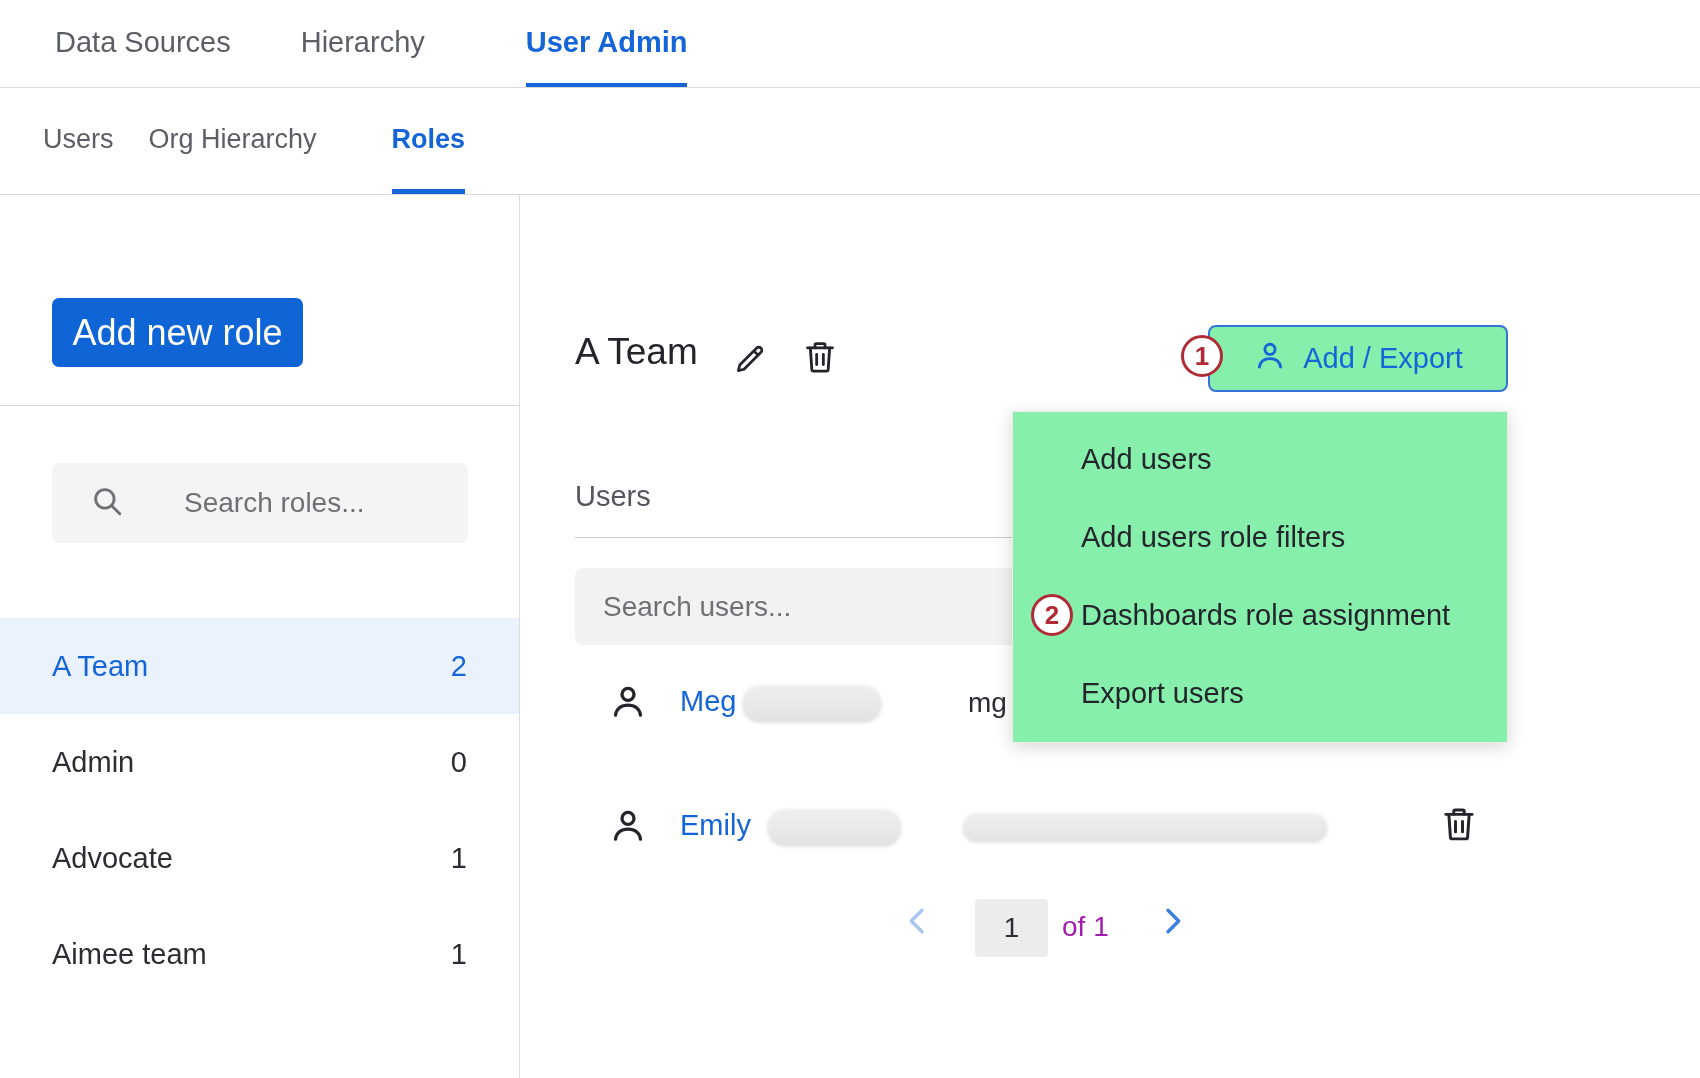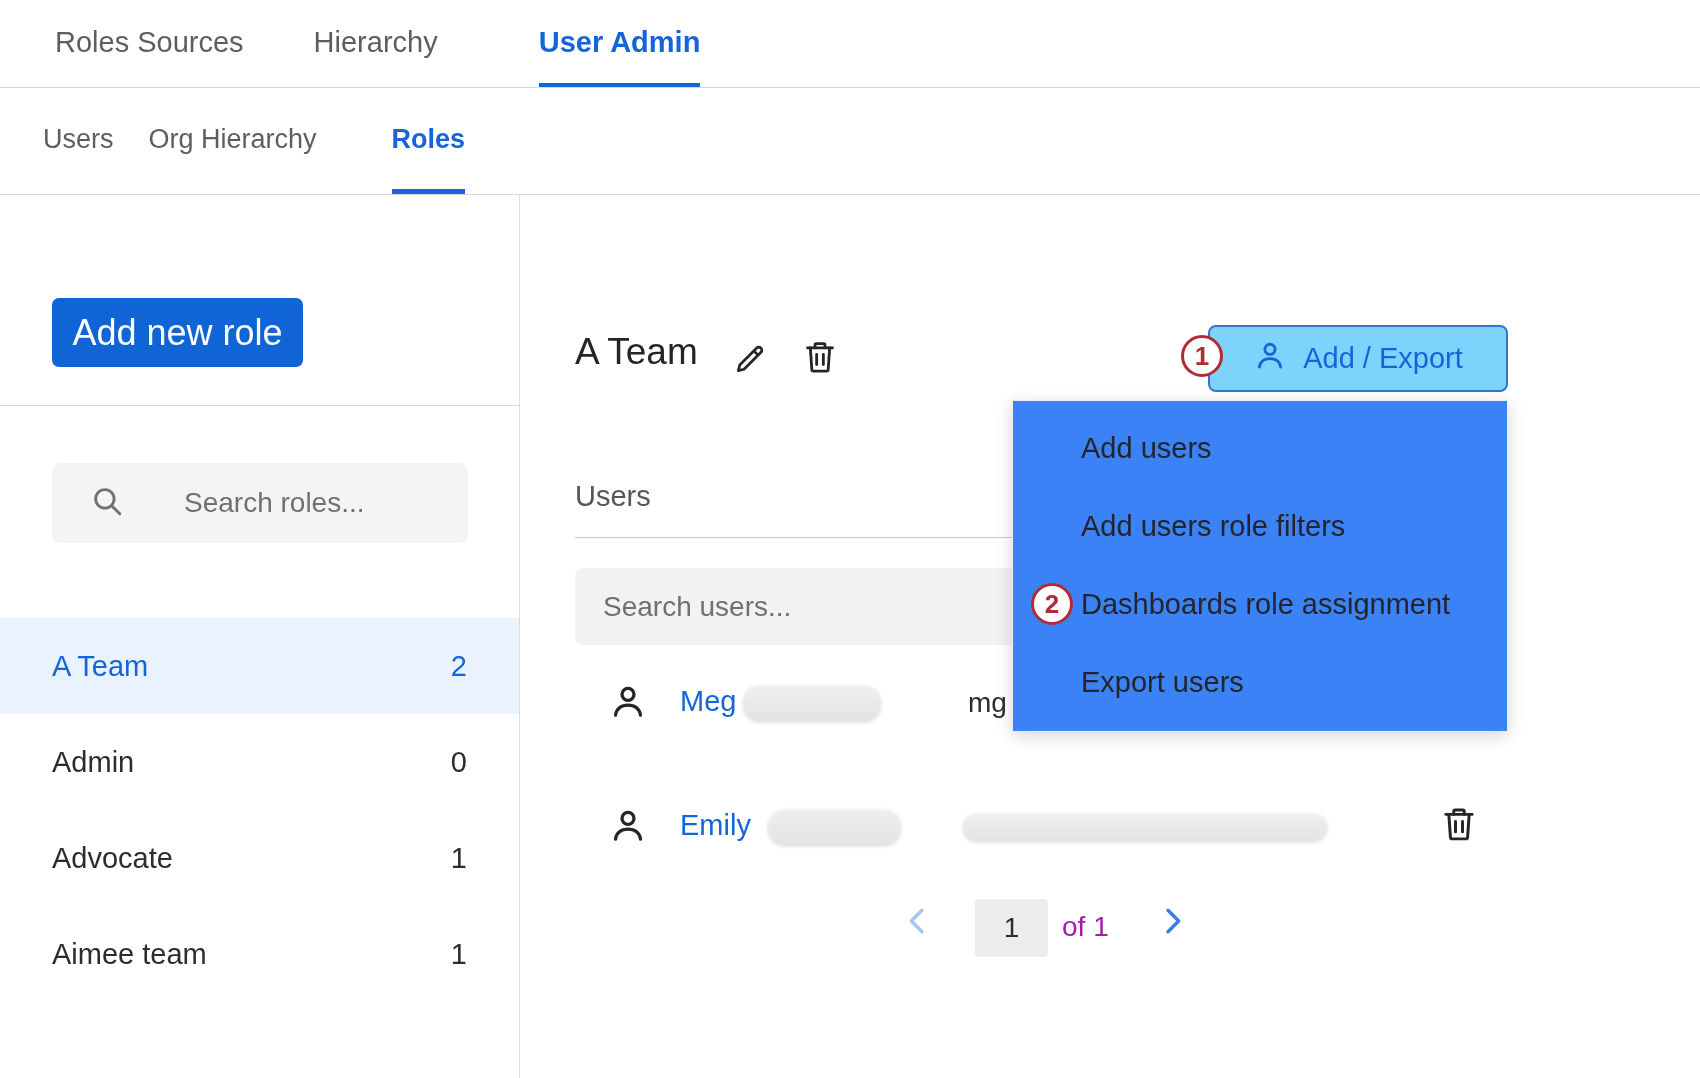--- a/index.html
+++ b/index.html
@@ -45,21 +45,21 @@
   .role-row.selected { background:#e9f2fd; color:#1565d8; }
 
   
   .main { position:absolute; left:520px; top:195px; width:1180px; height:883px; }
   .page-title { position:absolute; left:55px; top:136px; font-size:37px; font-weight:500; color:#23252b; }
   .icon-btn { position:absolute; background:none; border:none; cursor:pointer; padding:0; }
   .edit-title-btn   { left:212px; top:144px; }
   .delete-title-btn { left:280px; top:142px; }
 
   .add-export-btn { position:absolute; left:688px; top:130px; width:300px; height:67px;
-                    background:#7dd3fc; border:2px solid #3573d4; border-radius:8px;
+                    background:#86efac; border:2px solid #3573d4; border-radius:8px;
                     color:#1565d8; font-size:29px; display:flex; align-items:center;
                     justify-content:center; gap:16px; cursor:pointer;
                     font-family:"Liberation Sans","DejaVu Sans",sans-serif; }
 
   .anno-badge { position:absolute; width:42px; height:42px; border:3px solid #b02b35;
                 border-radius:50%; background:#fff; color:#b02b35; font-size:26px;
                 font-weight:700; display:flex; align-items:center; justify-content:center;
                 z-index:30; }
   .badge-1 { left:661px; top:140px; }
   .badge-2 { left:18px; top:18px; }
@@ -77,33 +77,33 @@
   .user-email { position:absolute; font-size:28px; color:#2b2d33; }
 
   .pg-prev { position:absolute; left:382px; top:710px; color:#a6c6ee; background:none; border:none; cursor:pointer; padding:0; }
   .pg-next { position:absolute; left:636px; top:710px; color:#3c7fe0; background:none; border:none; cursor:pointer; padding:0; }
   .pg-box  { position:absolute; left:455px; top:704px; width:73px; height:58px; background:#ececec;
              border-radius:4px; display:flex; align-items:center; justify-content:center;
              font-size:28px; color:#2b2d33; cursor:default; }
   .pg-of   { position:absolute; left:542px; top:716px; font-size:28px; color:#a21caf; }
 
   
-  .dropdown { position:absolute; left:492px; top:205px; width:496px; height:332px;
-              background:#3b82f6; border:1px solid #ededed;
+  .dropdown { position:absolute; left:492px; top:216px; width:496px; height:332px;
+              background:#86efac; border:1px solid #ededed;
               box-shadow:0 4px 16px rgba(0,0,0,0.16); z-index:20; padding-top:8px; }
   .menu-item { position:relative; height:78px; display:flex; align-items:center;
                padding-left:68px; font-size:29px; color:#23252b; cursor:pointer; }
 </style>
 </head>
 <body>
 
 <div class="page">
 
   <header class="topnav">
-    <div class="topnav-tab">Roles Sources</div>
+    <div class="topnav-tab">Data Sources</div>
     <div class="topnav-tab">Hierarchy</div>
     <div class="topnav-tab active">User Admin</div>
   </header>
 
   <nav class="subnav">
     <div class="subnav-tab">Users</div>
     <div class="subnav-tab">Org Hierarchy</div>
     <div class="subnav-tab active">Roles</div>
   </nav>
 

